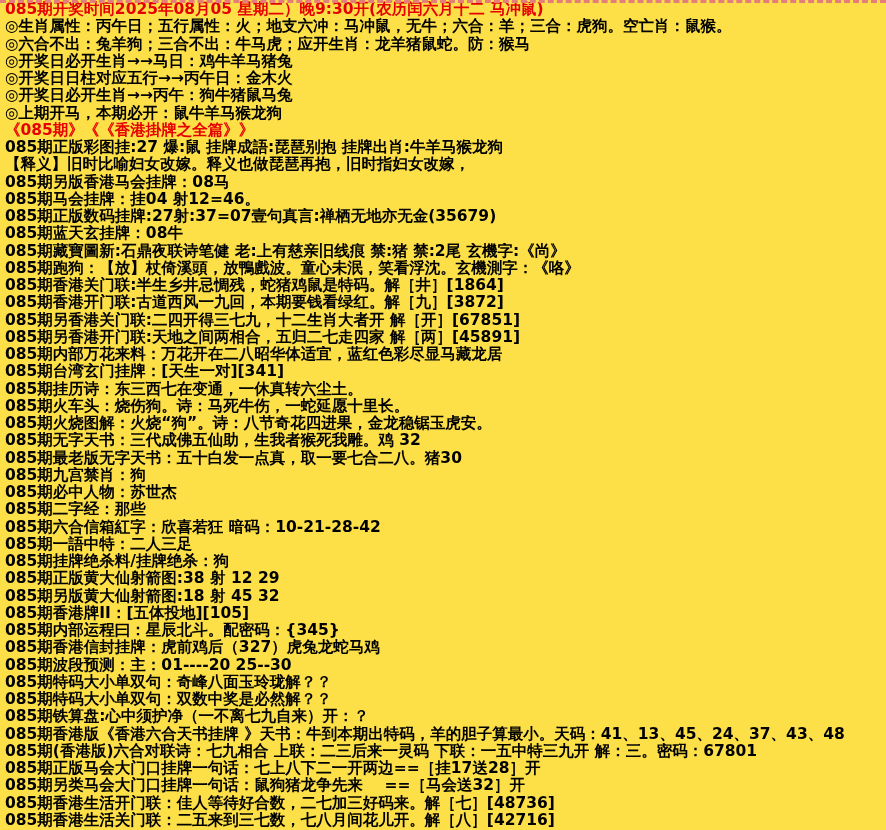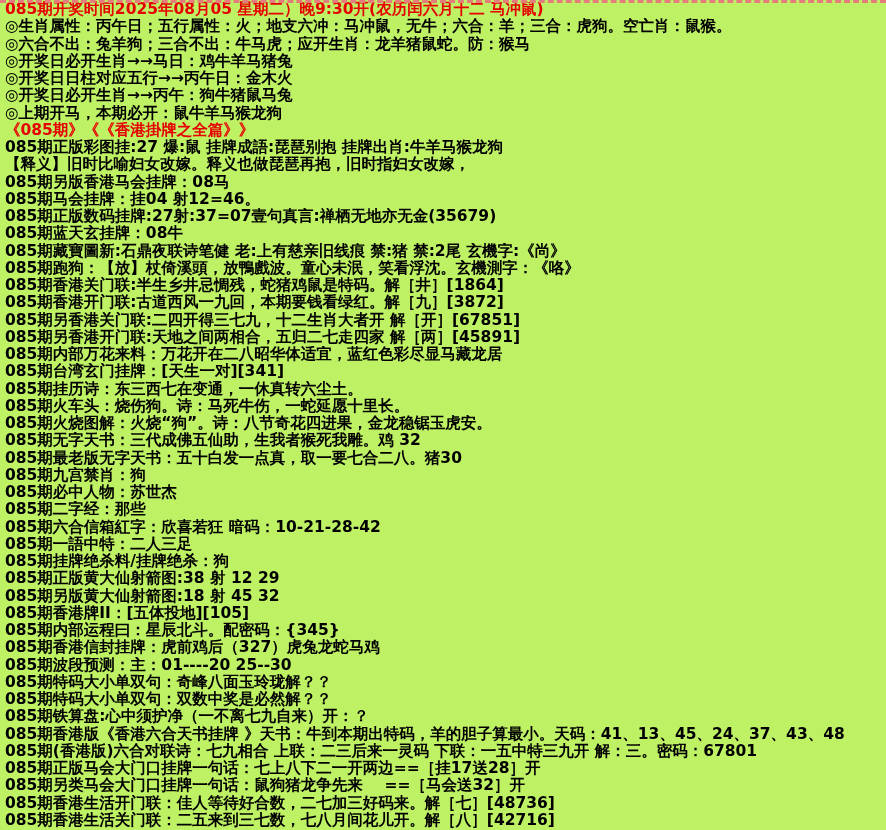--- a/index.html
+++ b/index.html
@@ -9,21 +9,21 @@
   }
   body {
     width: 886px;
     height: 830px;
     overflow: hidden;
   }
   .page {
     position: relative;
     width: 886px;
     height: 830px;
-    background: #bef264;
+    background: #fde047;
   }
   .top-dashed-line {
     position: absolute;
     top: 0;
     left: 0;
     width: 886px;
     height: 0;
     border-top: 3px dashed #e57d7d;
     z-index: 2;
   }

